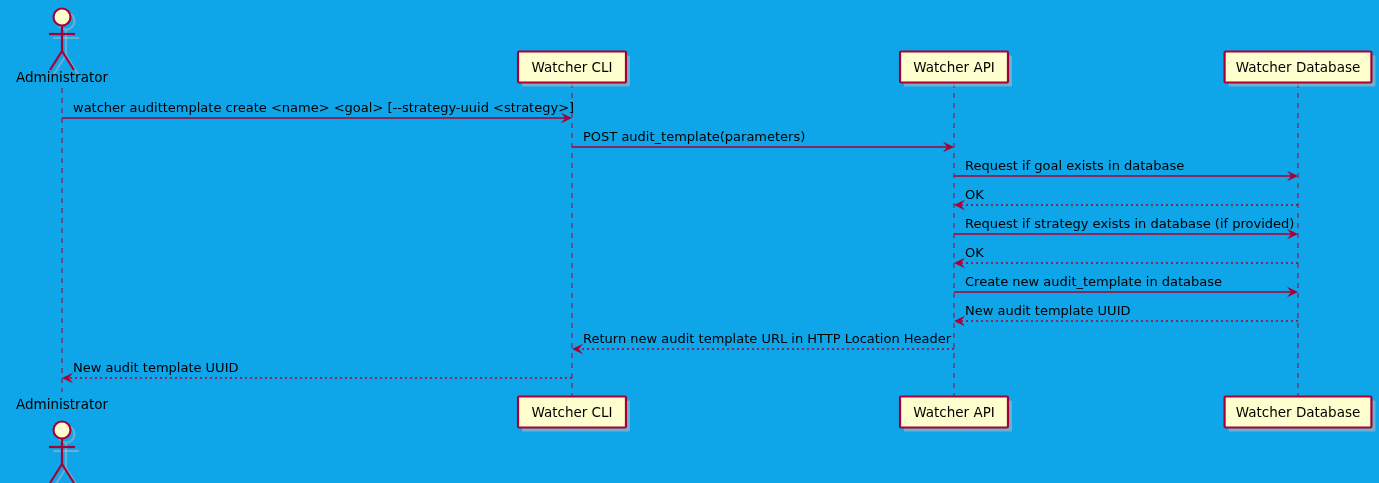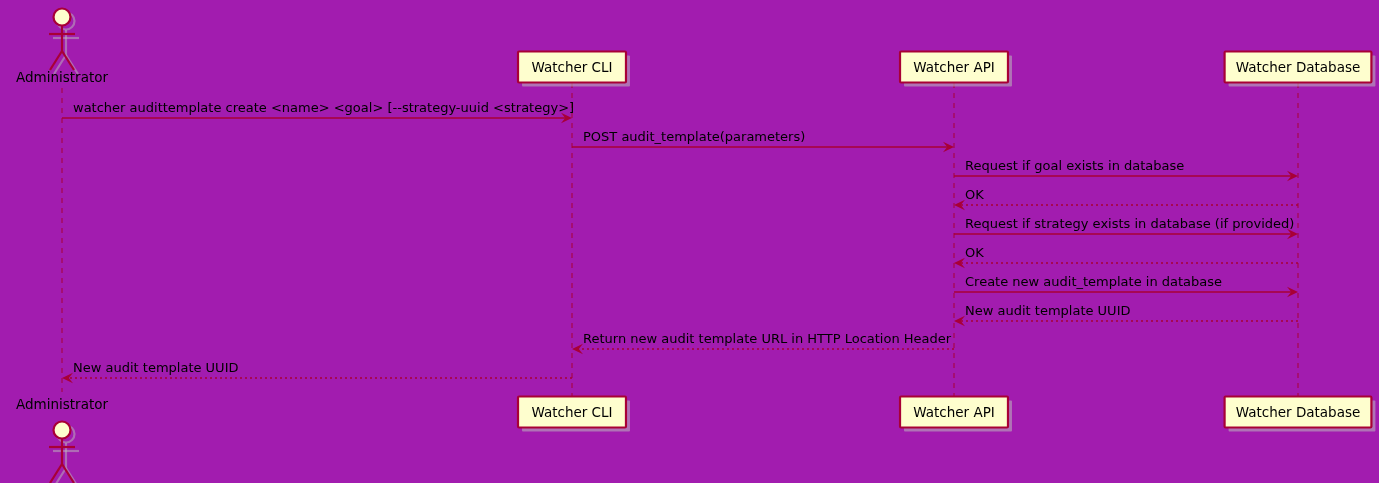--- a/index.html
+++ b/index.html
@@ -8,21 +8,21 @@
     padding: 0;
     background: #FFFFFF;
   }
   body {
     font-family: "DejaVu Sans", "Liberation Sans", sans-serif;
   }
   #diagram {
     position: relative;
     width: 1379px;
     height: 483px;
-    background: #a21caf;
+    background: #0ea5e9;
     overflow: hidden;
   }
   #diagram svg {
     position: absolute;
     left: 0;
     top: 0;
   }
   .lifeline {
     stroke: #A80036;
     stroke-width: 1;

